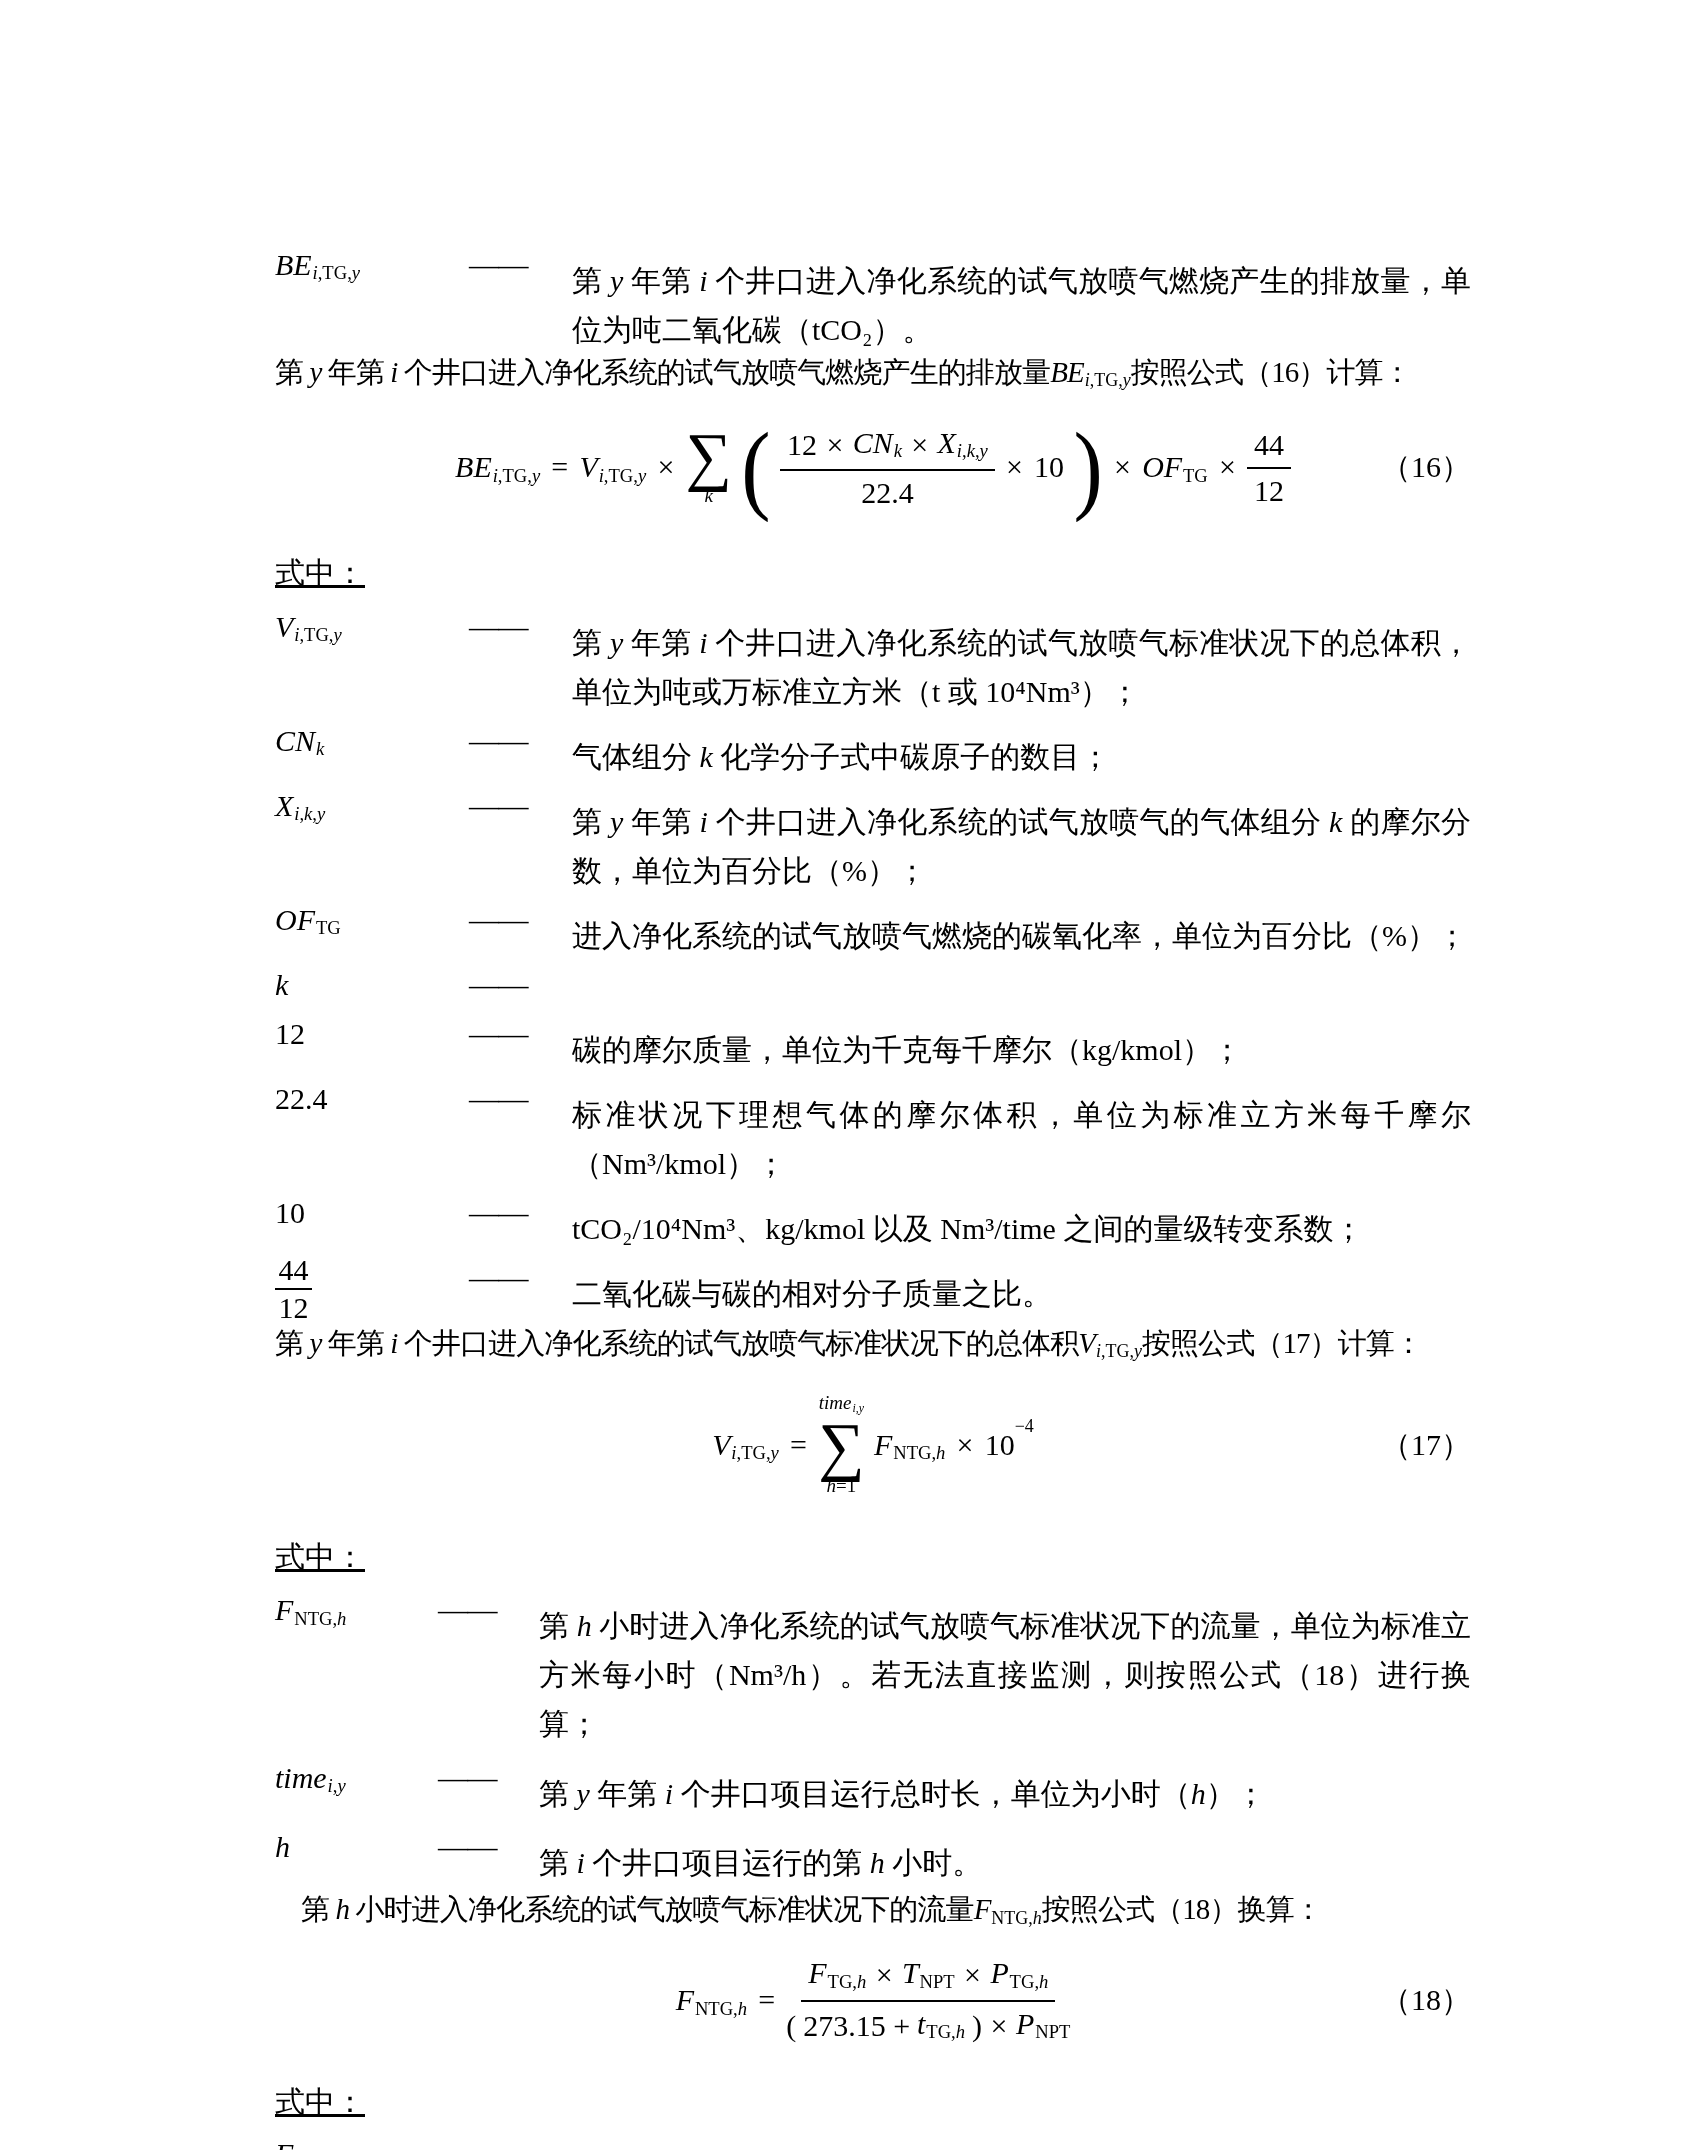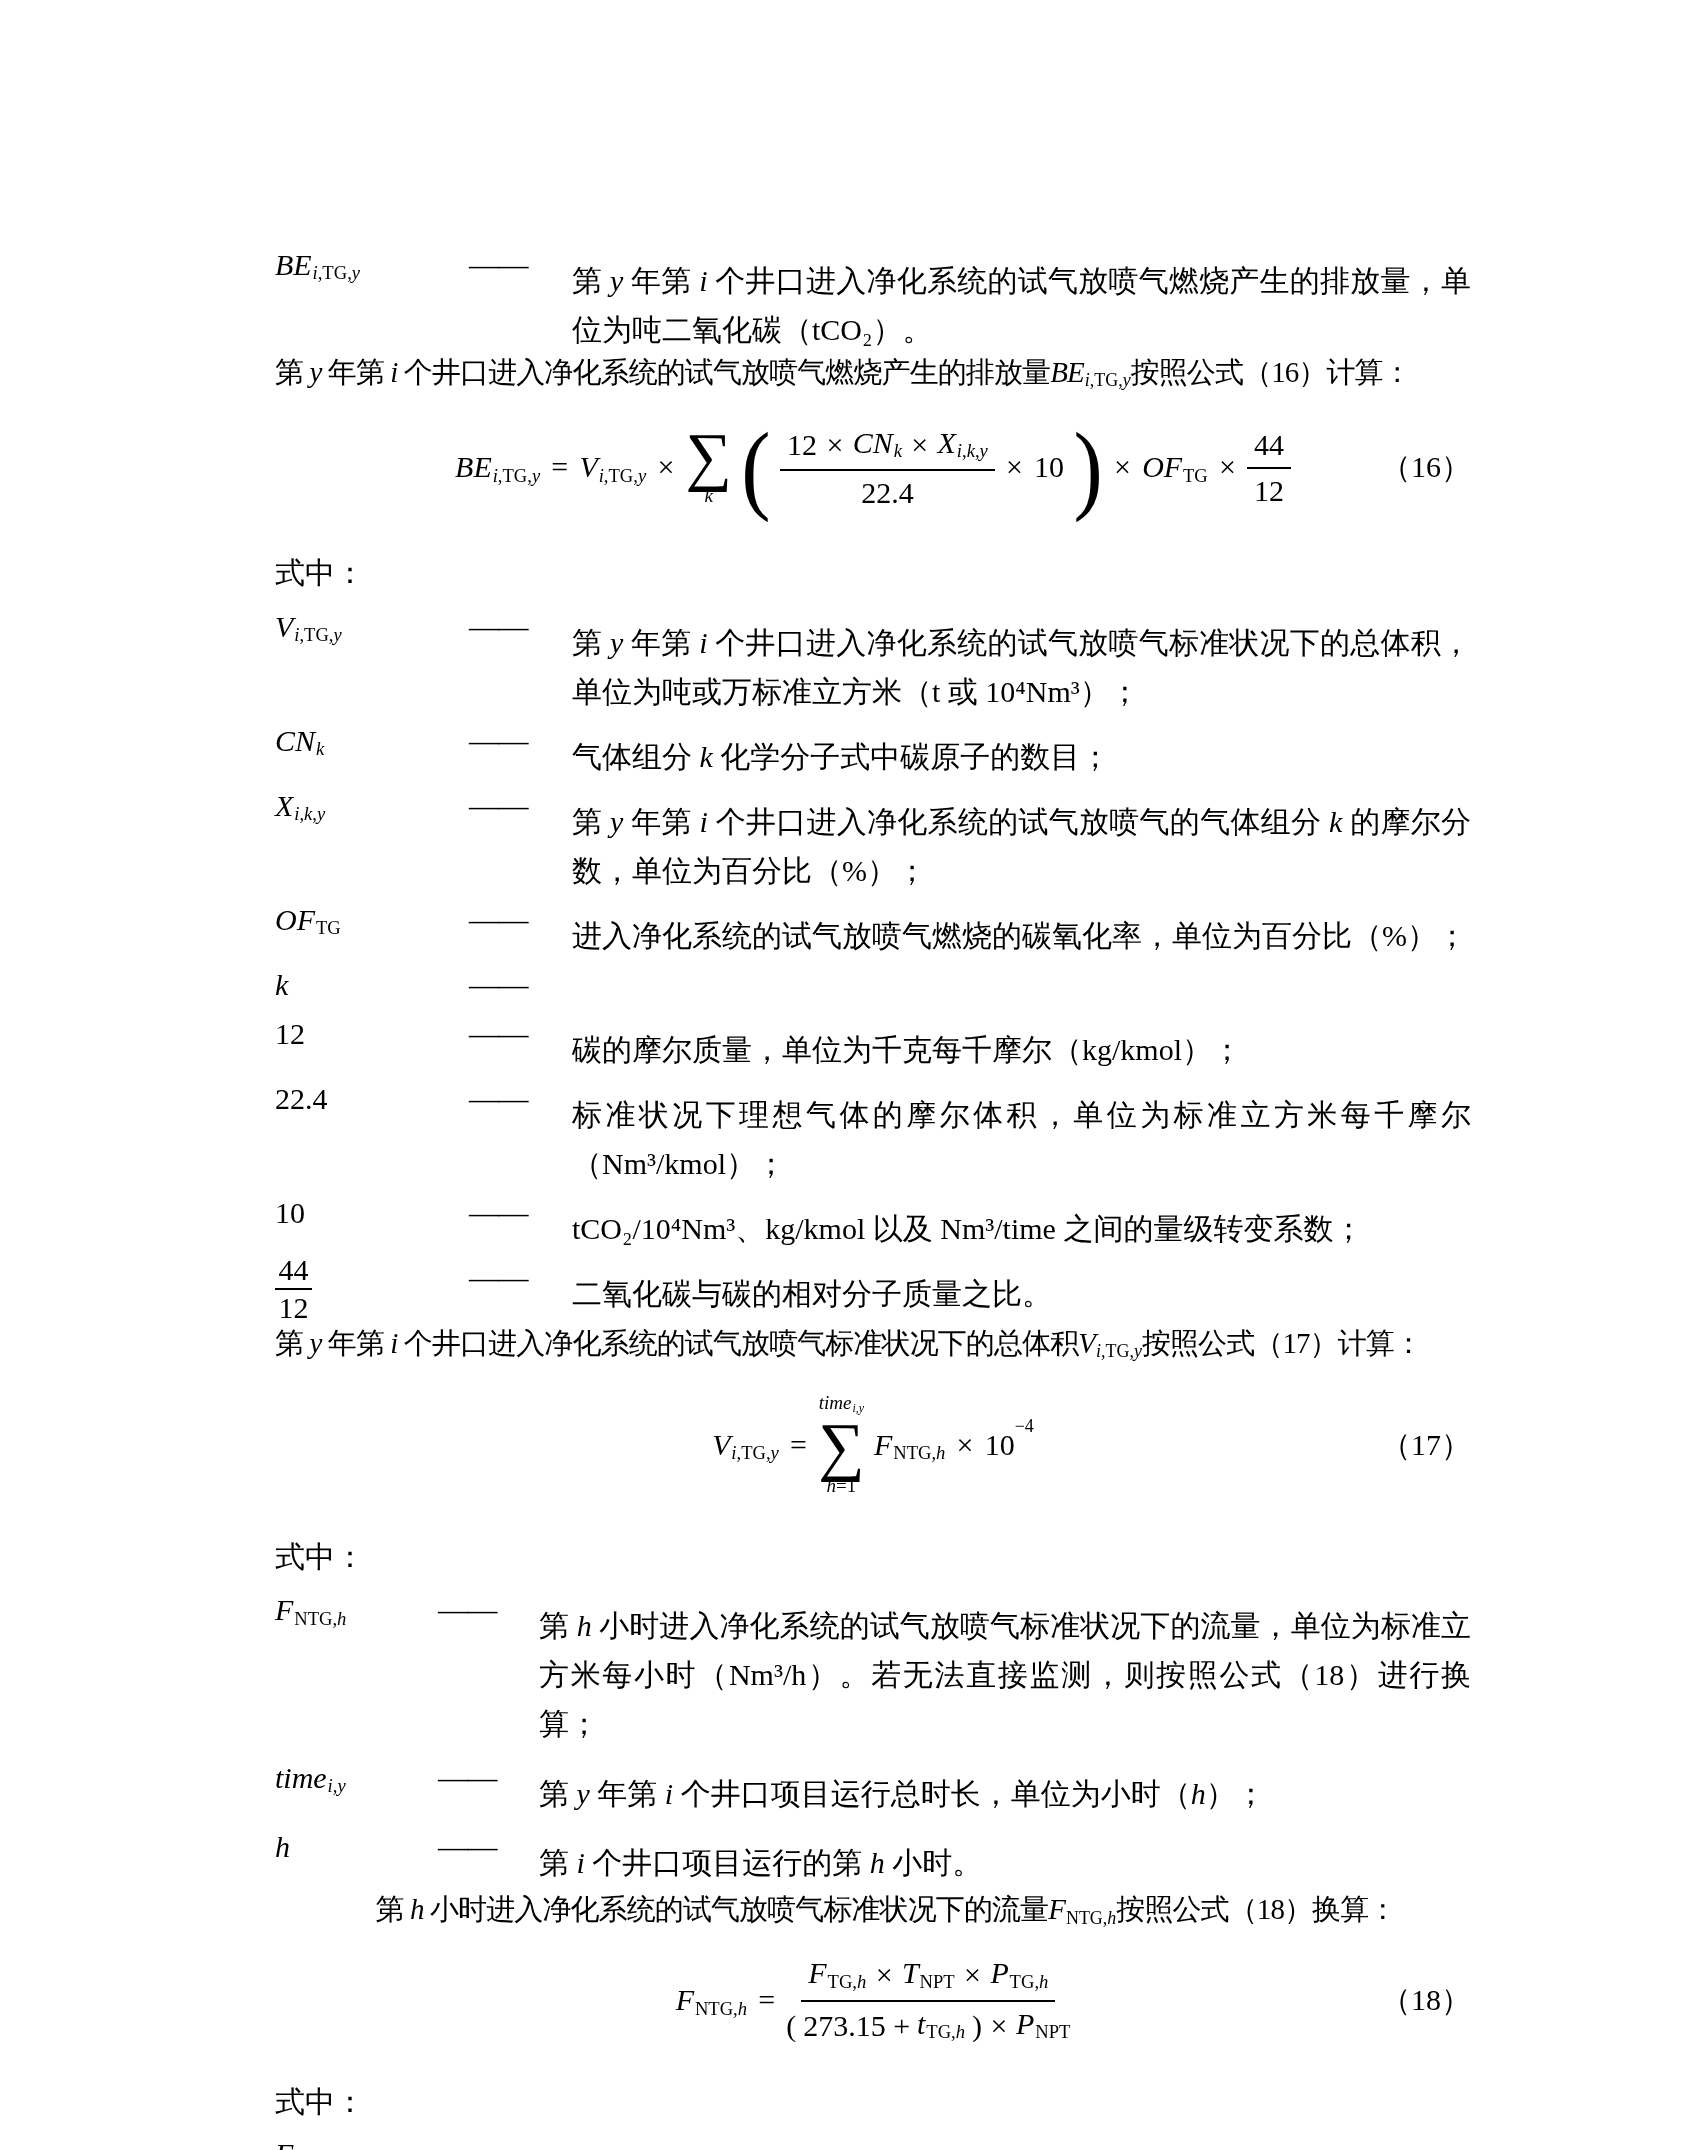--- a/index.html
+++ b/index.html
@@ -49,22 +49,22 @@
   .tfrac-den:empty{padding:0;}
   
   .para{
     margin:0 0 2.6px 0;
     font-size:29px;
     letter-spacing:-0.9px;
     line-height:37px;
     white-space:nowrap;
   }
   .para .run-text{letter-spacing:-0.9px;}
-  .para.indent{padding-left:26px;text-align:center;}
-  .shizhong{margin:11.2px 0 4.3px 0;line-height:49px;}
+  .para.indent{padding-left:26px;}
+  .shizhong{margin:11.2px 0 4.3px 0;line-height:49px;text-decoration:underline;}
   
   .formula-block{
     position:relative;
     display:flex;justify-content:center;align-items:center;
   }
   .fb16{padding:26px 0;}
   .fb17{padding:24px 0;}
   .fb18{padding:19.4px 0;}
   .formula{
     display:flex;align-items:center;

